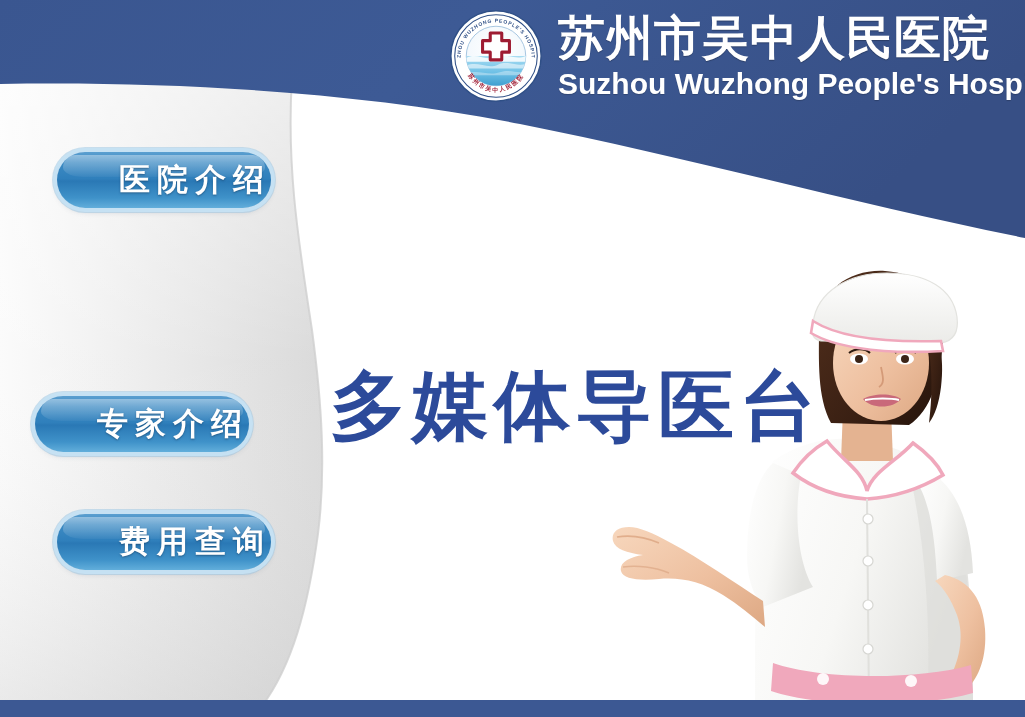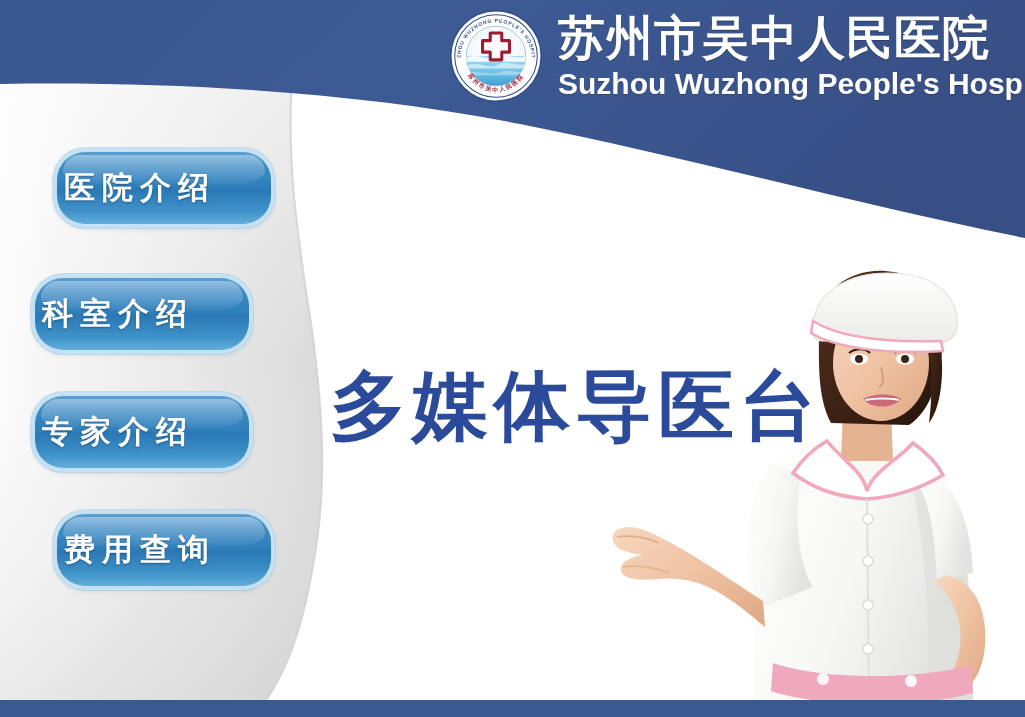--- a/index.html
+++ b/index.html
@@ -89,37 +89,37 @@
   #nav {
     position: absolute;
     left: 0; top: 0;
     width: 330px;
     height: 717px;
     z-index: 6;
   }
 
   .nav-btn {
     position: absolute;
-    height: 72px;
+    height: 56px;
     border-radius: 28px;
     background:
       linear-gradient(to bottom,
         #5b9fd0 0%,
         #3d8bc4 18%,
         #2f7fbb 48%,
         #2a78b5 52%,
         #3f92c9 82%,
         #62aedb 100%);
     box-shadow:
       0 0 0 4px rgba(198,226,243,0.95),
       0 0 0 5px rgba(160,200,228,0.55),
       0 3px 6px rgba(60,80,110,0.30);
     display: flex;
     align-items: center;
-    justify-content: flex-start;
+    justify-content: flex-end;
     cursor: pointer;
     overflow: hidden;
   }
   .nav-btn::after {
     content: "";
     position: absolute;
     left: 6px; right: 6px; top: 3px;
     height: 40%;
     border-radius: 24px 24px 40px 40px / 24px 24px 18px 18px;
     background: linear-gradient(to bottom, rgba(255,255,255,.38), rgba(255,255,255,.04));
@@ -282,23 +282,20 @@
       <div class="title-en">Suzhou Wuzhong People's Hospital</div>
     </div>
   </div>
 
   <div id="nav">
 
     <div class="nav-btn" style="left:57px; top:152px; width:214px;">
       <span class="nav-btn-label">医院介绍</span>
     </div>
 
-    <div class="nav-btn" style="left:35px; top:278px; width:214px;">
-      <span class="nav-btn-label">科室介绍</span>
-    </div>
 
     <div class="nav-btn" style="left:57px; top:514px; width:214px;">
       <span class="nav-btn-label">费用查询</span>
     </div>
 
     <div class="nav-btn" style="left:35px; top:396px; width:214px;">
       <span class="nav-btn-label">专家介绍</span>
     </div>
   </div>
 

